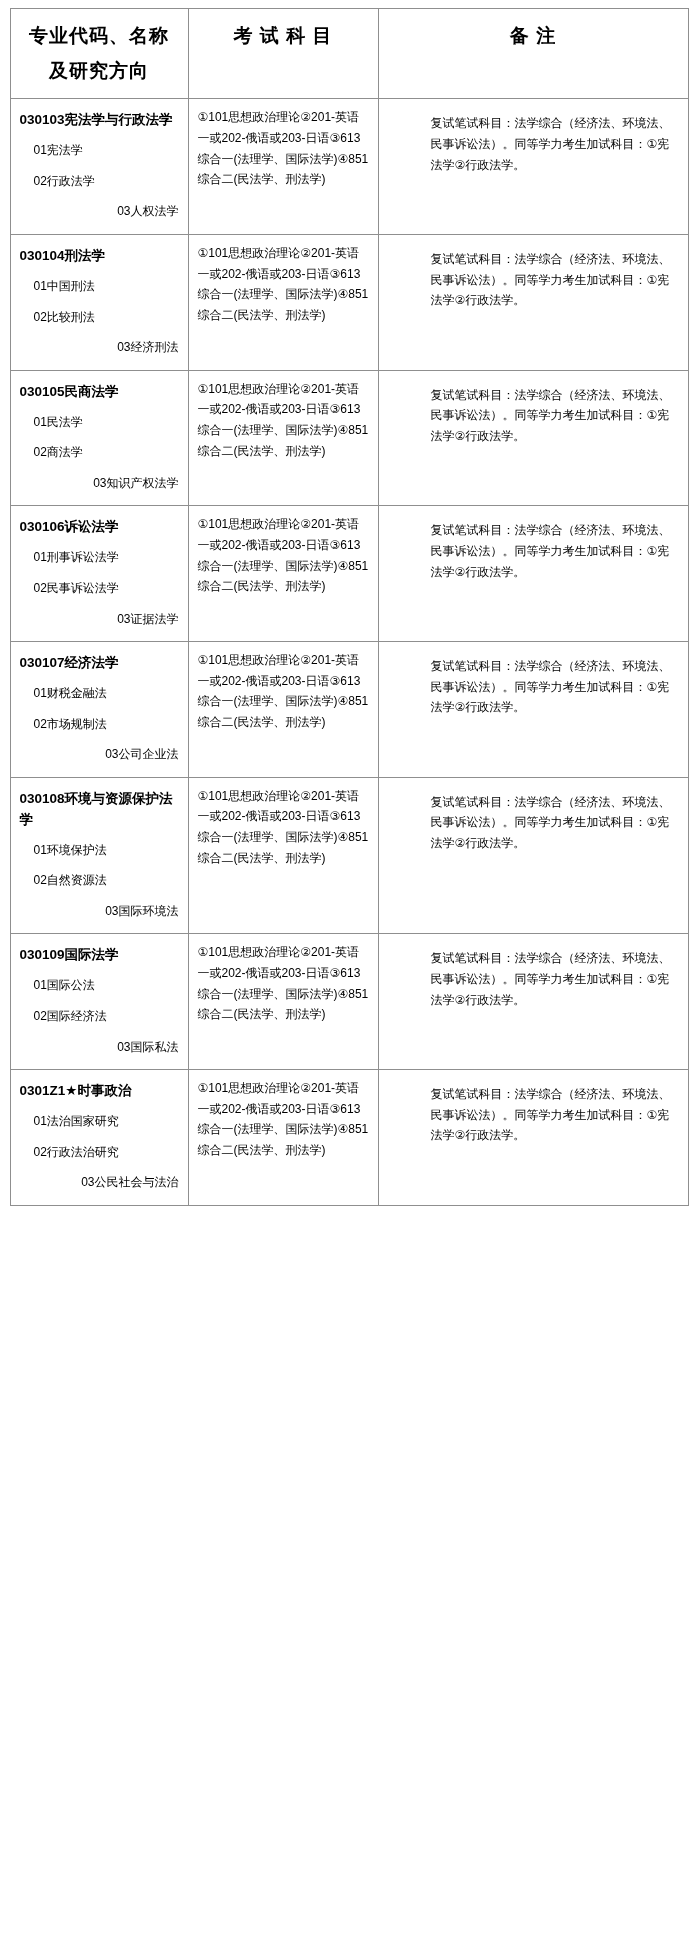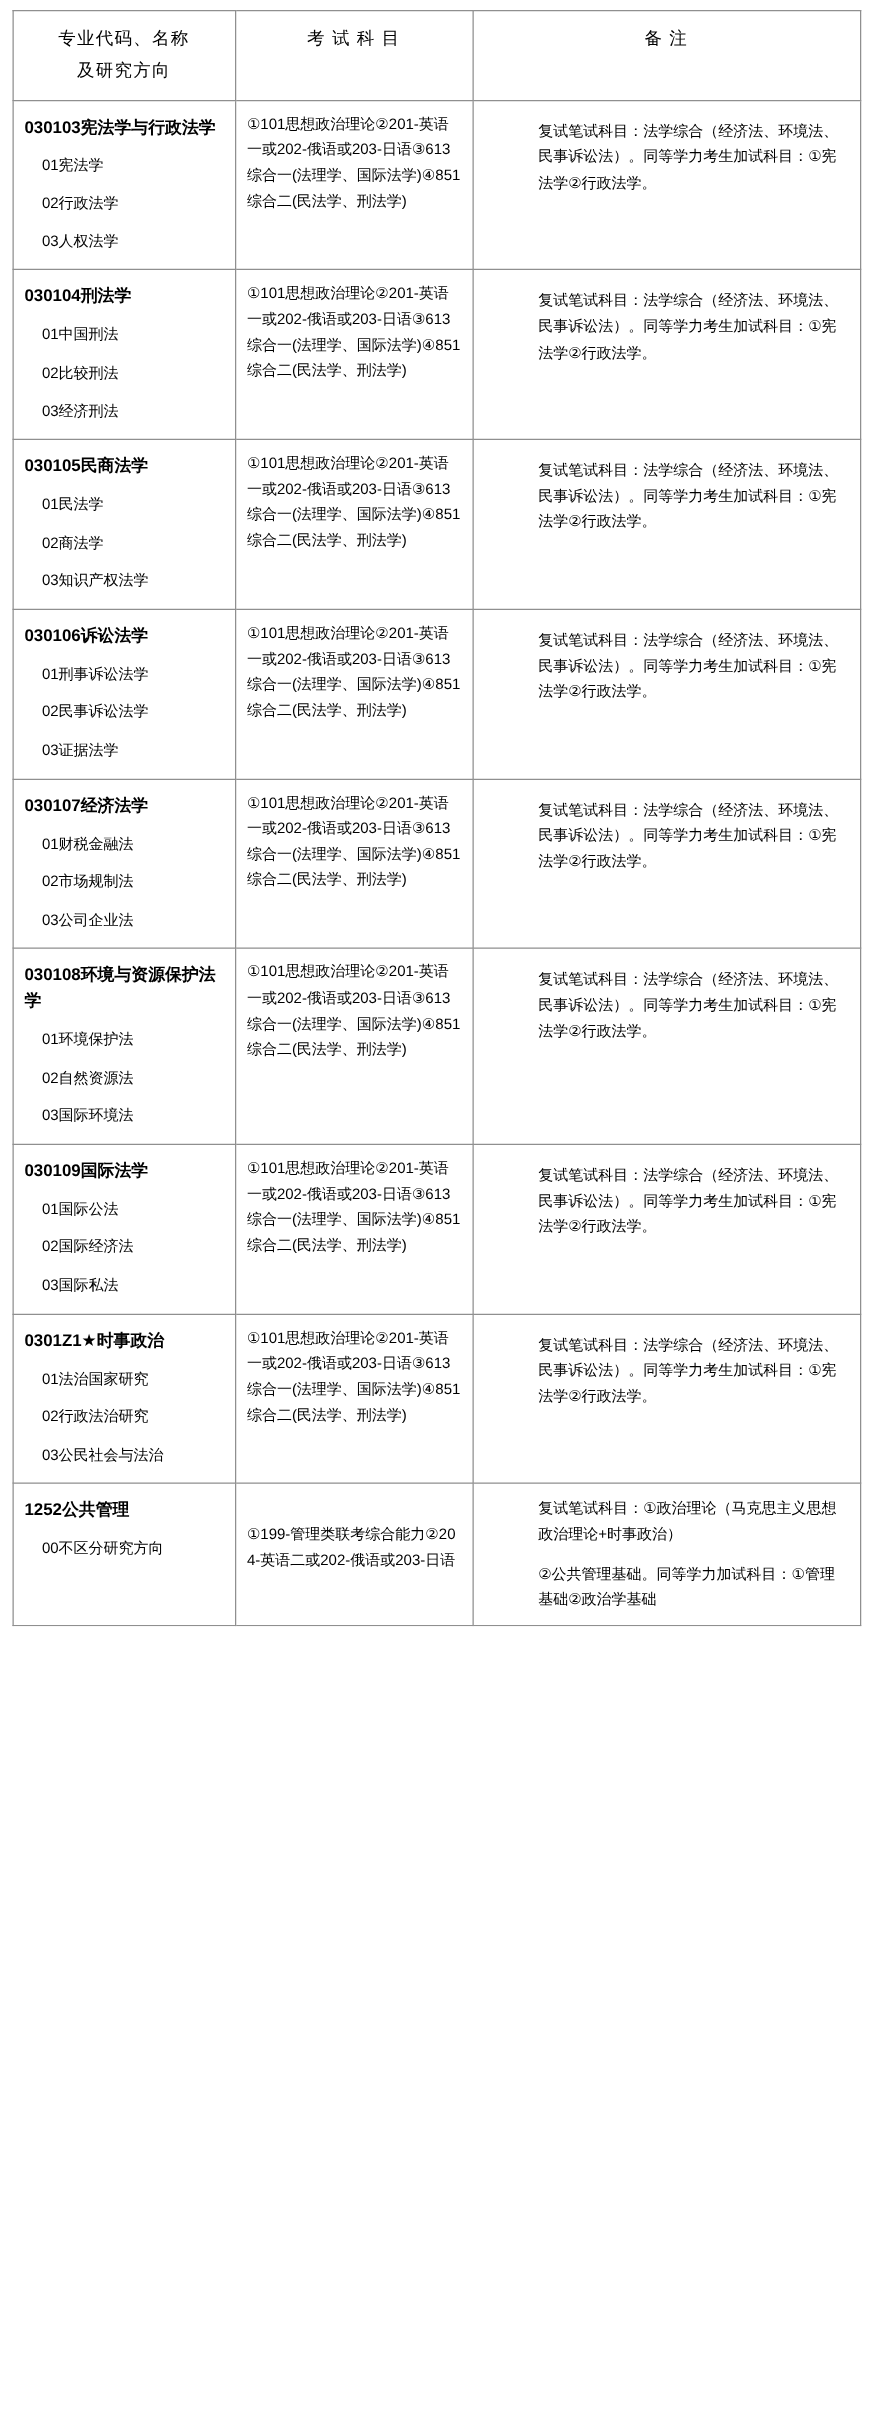--- a/index.html
+++ b/index.html
@@ -22,42 +22,42 @@
   table.major-table col.c2 { width: 190px; }
   table.major-table col.c3 { width: 310px; }
   table.major-table th,
   table.major-table td {
     border: 1px solid #8f8f8f;
     vertical-align: top;
     padding: 0;
   }
   .head-cell {
     text-align: center;
-    font-weight: normal;
-    font-size: 14px;
+    font-weight: bold;
+    font-size: 19px;
     letter-spacing: 1px;
     padding: 9px 6px 10px 6px;
     line-height: 1.85;
   }
   .head-cell .l2 { display: block; }
   .cell-pad {
     padding: 9px 9px 11px 9px;
   }
   .code-name {
     font-weight: bold;
     font-size: 13.5px;
     line-height: 1.55;
     margin: 2px 0 10px 0;
   }
   .dir {
     font-size: 12px;
     line-height: 1.55;
     margin: 0 0 12px 14px;
   }
-  .dir:last-child { margin-bottom: 2px; }
+  .dir:last-child { margin-bottom: 2px; text-align: right; }
   .subject-text,
   .note-text {
     font-size: 12px;
     line-height: 1.72;
     padding: 8px 8px 10px 9px;
     word-break: break-all;
   }
   .note-text {
     padding-top: 14px;
     padding-left: 11px;
@@ -231,31 +231,14 @@
         </td>
         <td>
           <div class="subject-text">①101思想政治理论②201-英语一或202-俄语或203-日语③613综合一(法理学、国际法学)④851综合二(民法学、刑法学)</div>
         </td>
         <td>
           <div class="note-text">
             <div class="para">复试笔试科目：法学综合（经济法、环境法、民事诉讼法）。同等学力考生加试科目：①宪法学②行政法学。</div>
           </div>
         </td>
       </tr>
-      <tr>
-        <td>
-          <div class="cell-pad">
-            <div class="code-name">1252公共管理</div>
-            <div class="dir">00不区分研究方向</div>
-          </div>
-        </td>
-        <td>
-          <div class="subject-text subject-mid">①199-管理类联考综合能力②204-英语二或202-俄语或203-日语</div>
-        </td>
-        <td>
-          <div class="note-text tall-note">
-            <div class="para">复试笔试科目：①政治理论（马克思主义思想政治理论+时事政治）</div>
-            <div class="para">②公共管理基础。同等学力加试科目：①管理基础②政治学基础</div>
-          </div>
-        </td>
-      </tr>
     </tbody>
 </table>
 
 </body></html>

